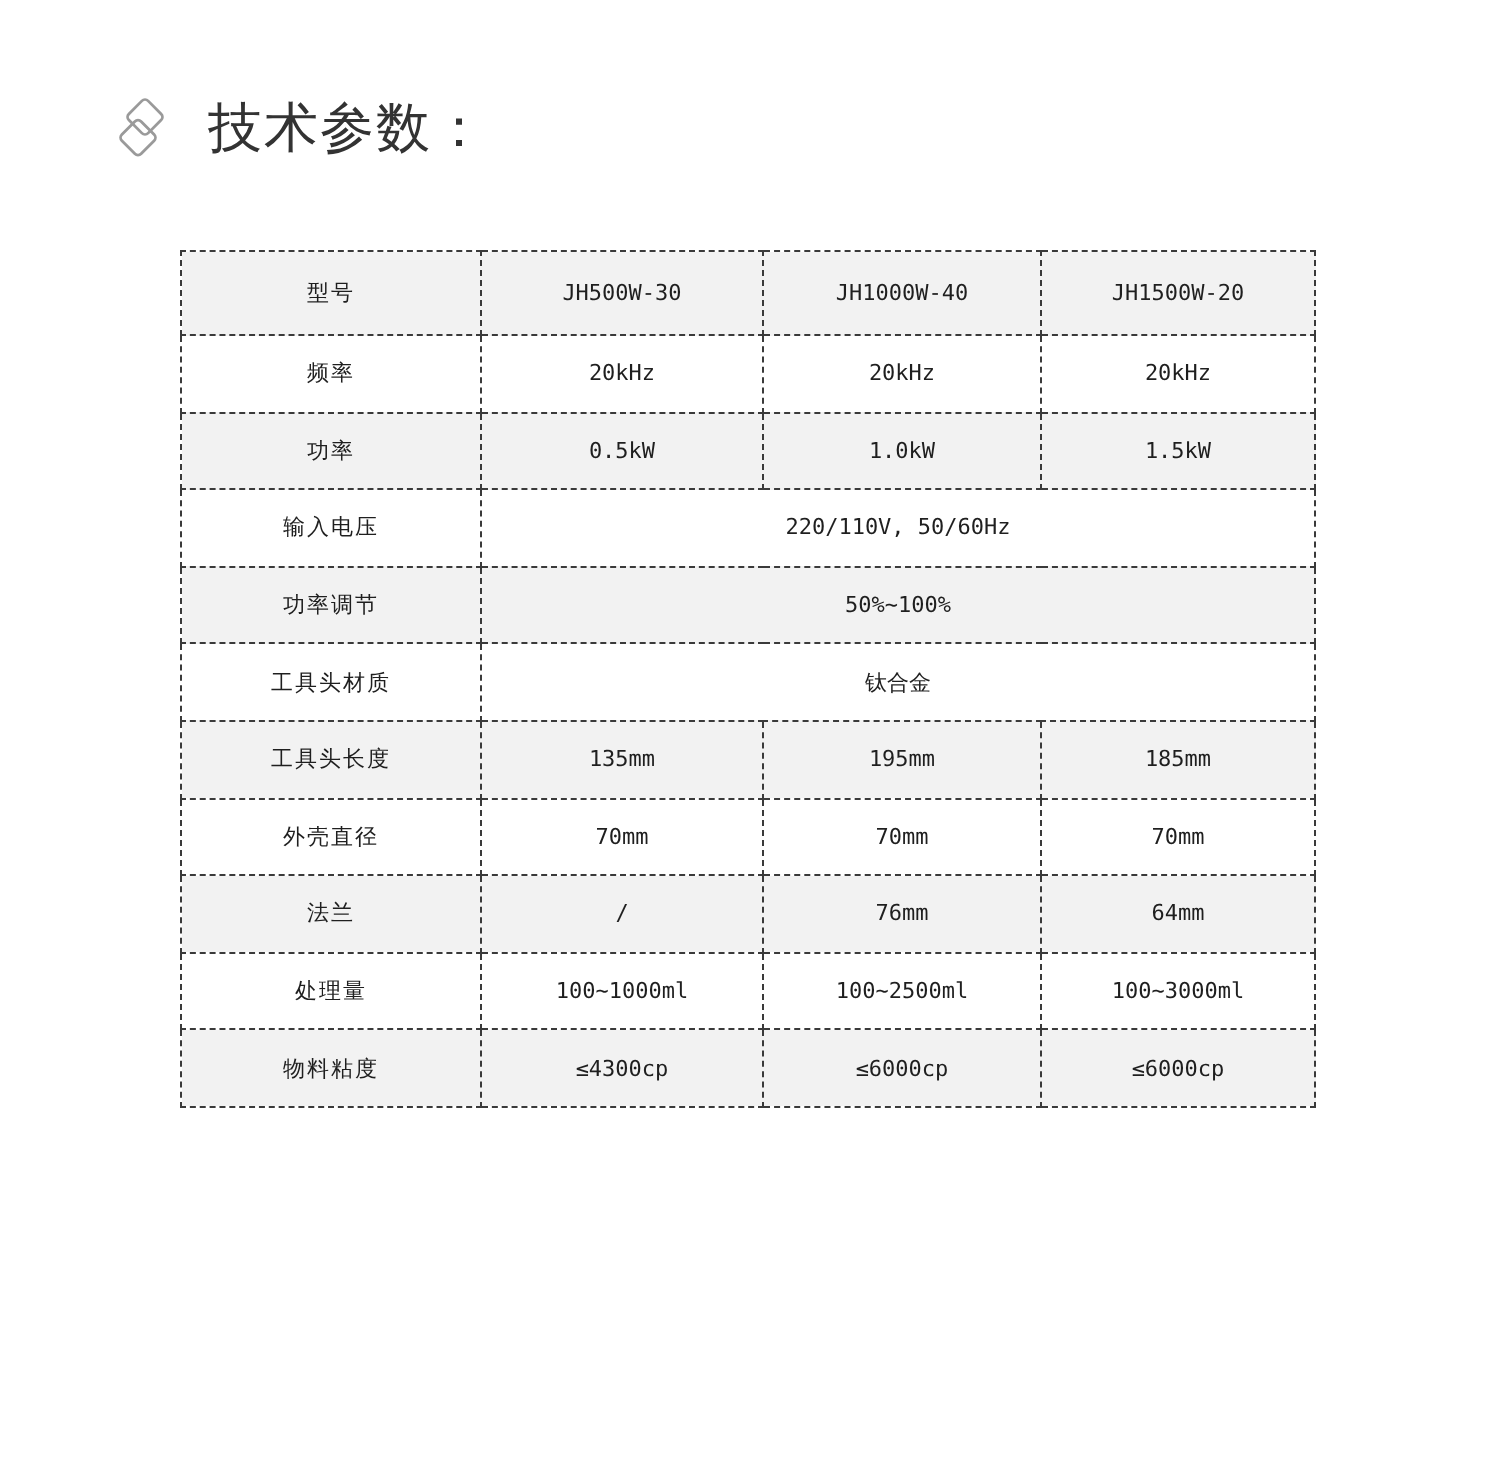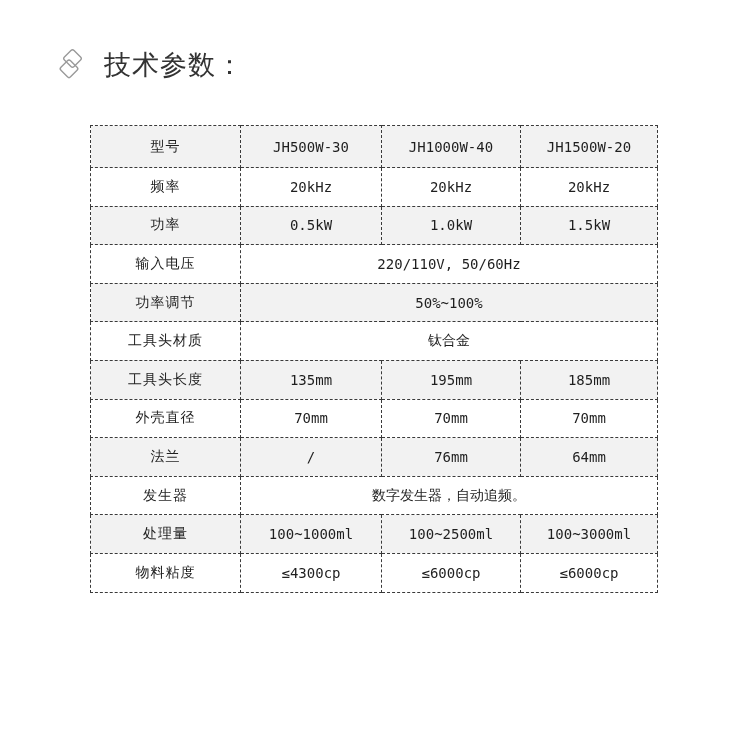--- a/index.html
+++ b/index.html
@@ -43,21 +43,21 @@
     top:125px;
     width:567px;
     border-collapse:collapse;
     table-layout:fixed;
   }
   .spec-table td{
     border:1px dashed var(--border-color);
     text-align:center;
     vertical-align:middle;
     height:38.6px;
-    font-size:14px;
+    font-size:11px;
     color:var(--text-color);
     font-family:"DejaVu Sans Mono","DejaVu Sans",sans-serif;
     background:var(--row-bg);
     padding:0 4px;
     white-space:nowrap;
   }
   .spec-table tr:first-child td{height:42px;}
   .spec-table tr:nth-child(odd) td{background:var(--row-alt-bg);}
   .spec-table td.label-cell{
     font-family:"DejaVu Sans","Liberation Sans",sans-serif;
@@ -127,24 +127,20 @@
           <td>70mm</td>
           <td>70mm</td>
         </tr>
         <tr>
           <td class="label-cell">法兰</td>
           <td>/</td>
           <td>76mm</td>
           <td>64mm</td>
         </tr>
         <tr>
-          <td class="label-cell">发生器</td>
-          <td colspan="3">数字发生器，自动追频。</td>
-        </tr>
-        <tr>
           <td class="label-cell">处理量</td>
           <td>100~1000ml</td>
           <td>100~2500ml</td>
           <td>100~3000ml</td>
         </tr>
         <tr>
           <td class="label-cell">物料粘度</td>
           <td>≤4300cp</td>
           <td>≤6000cp</td>
           <td>≤6000cp</td>

